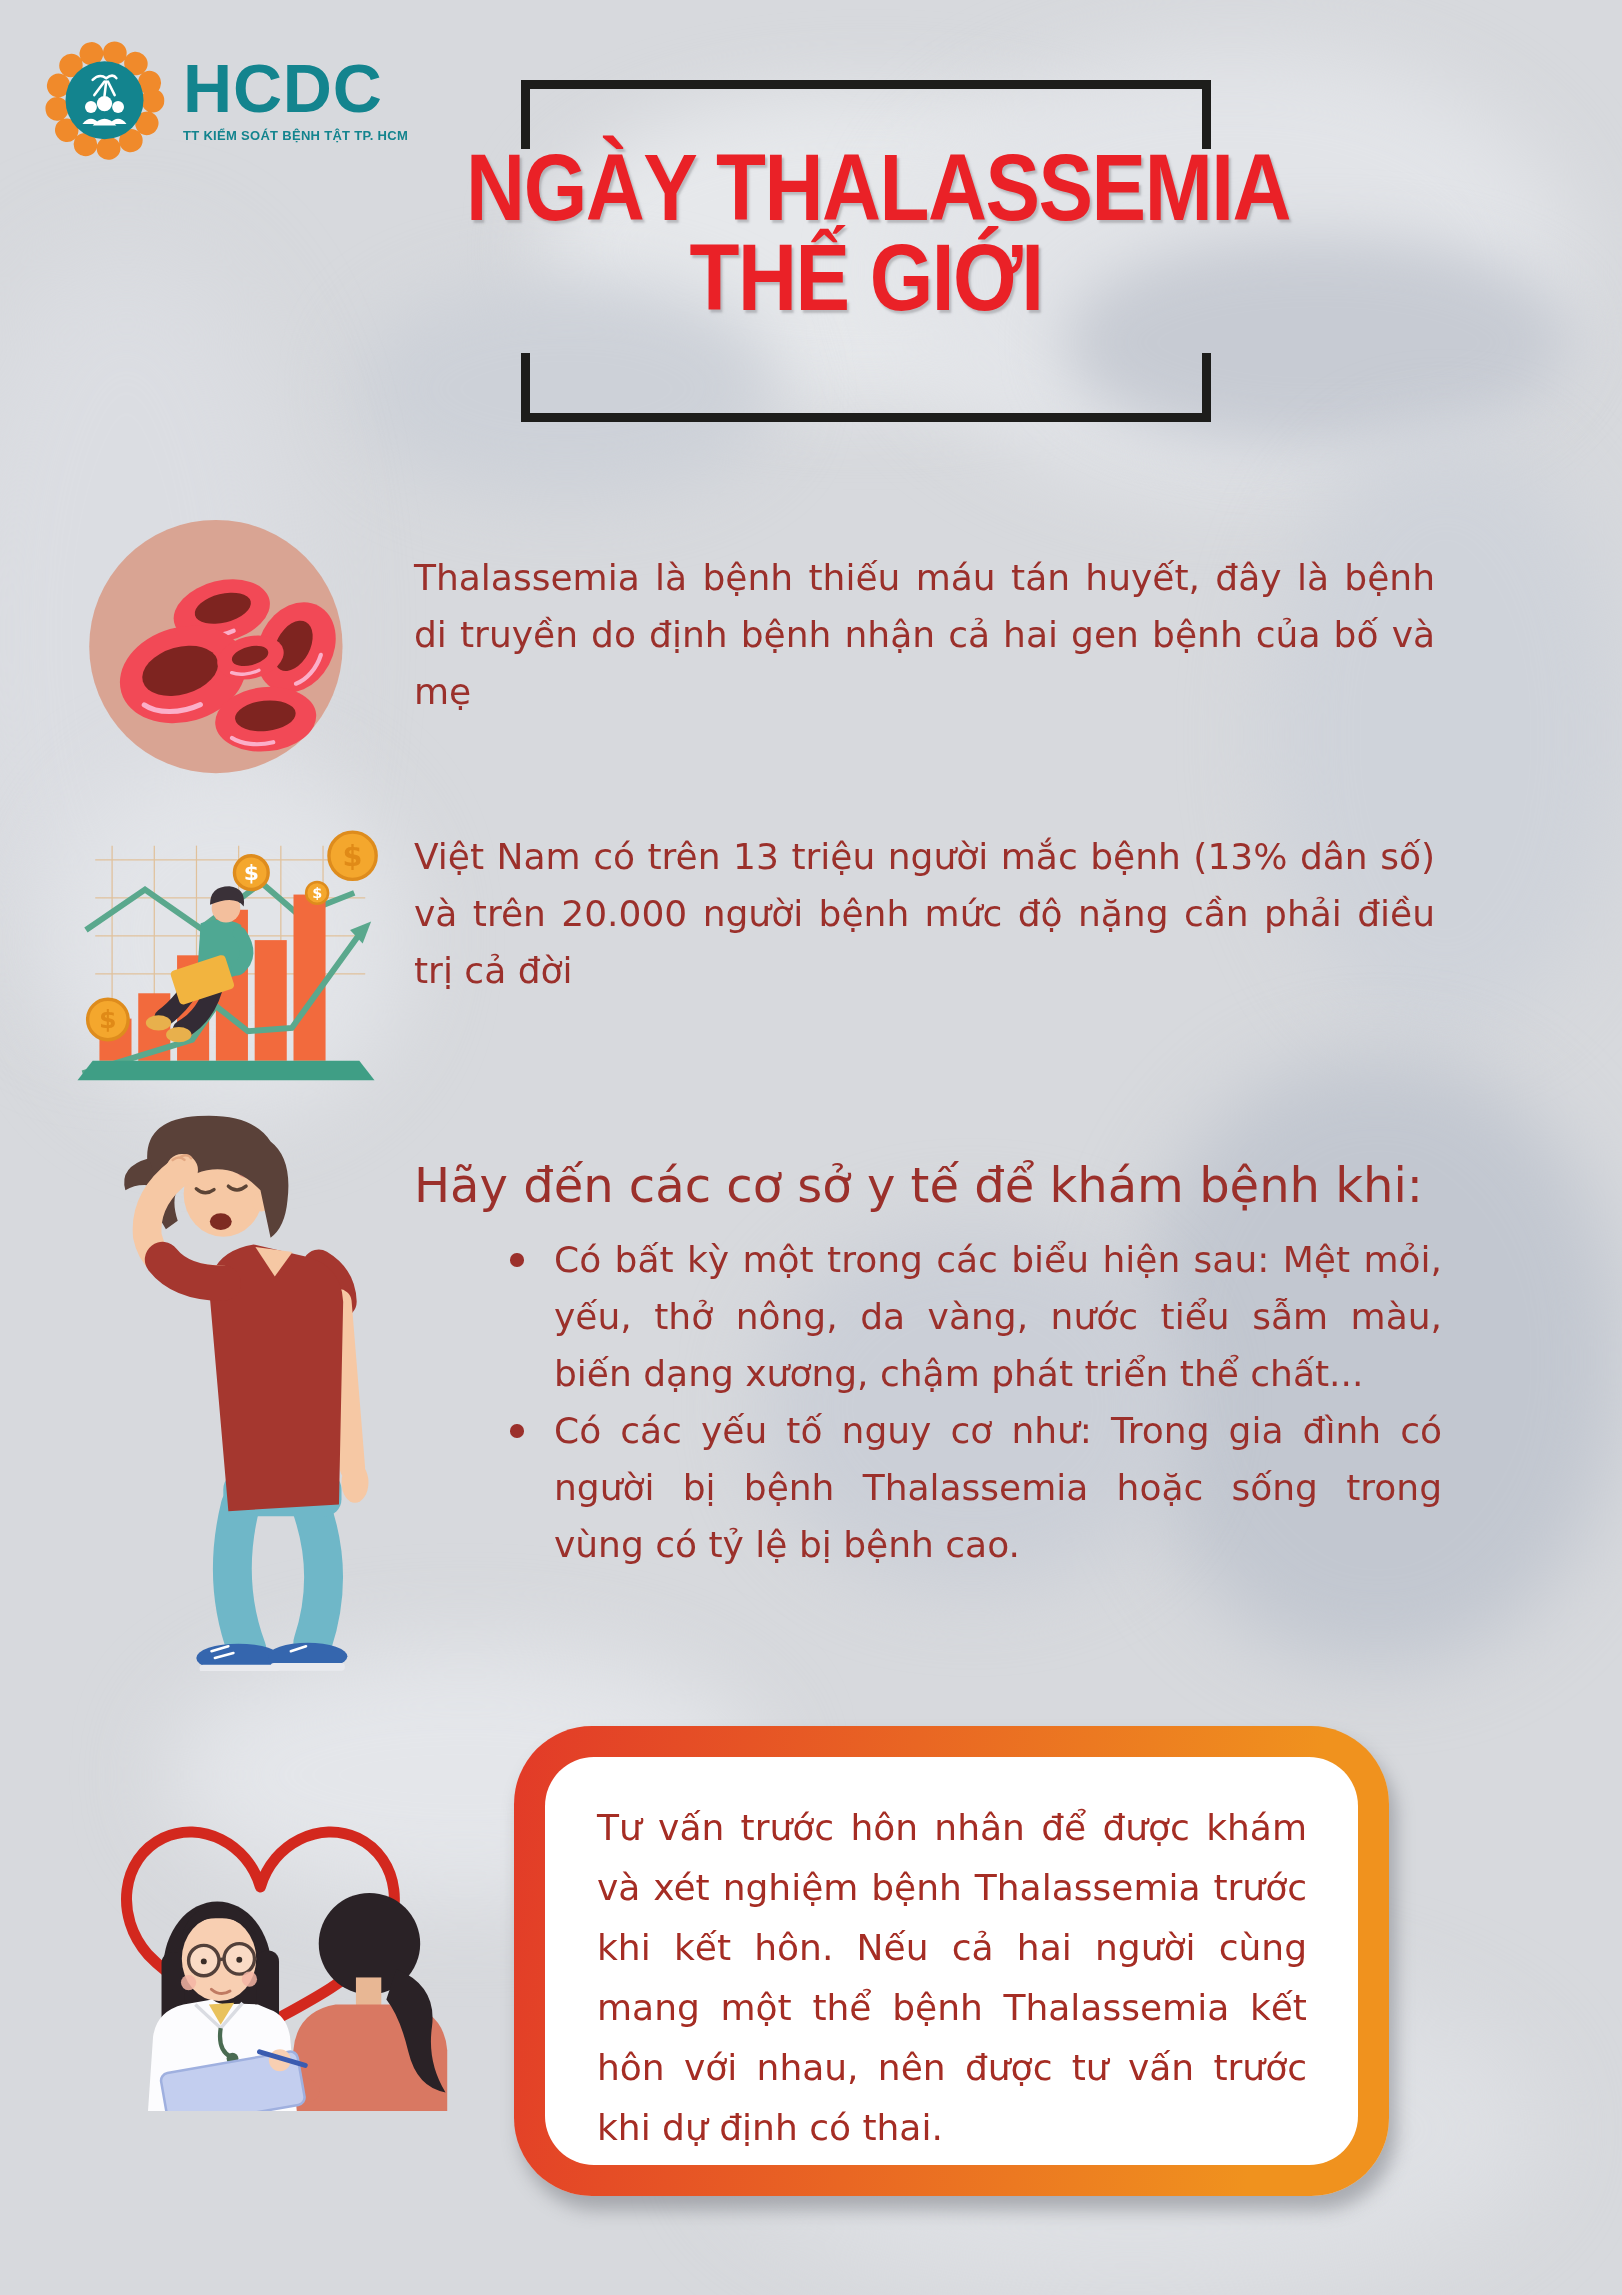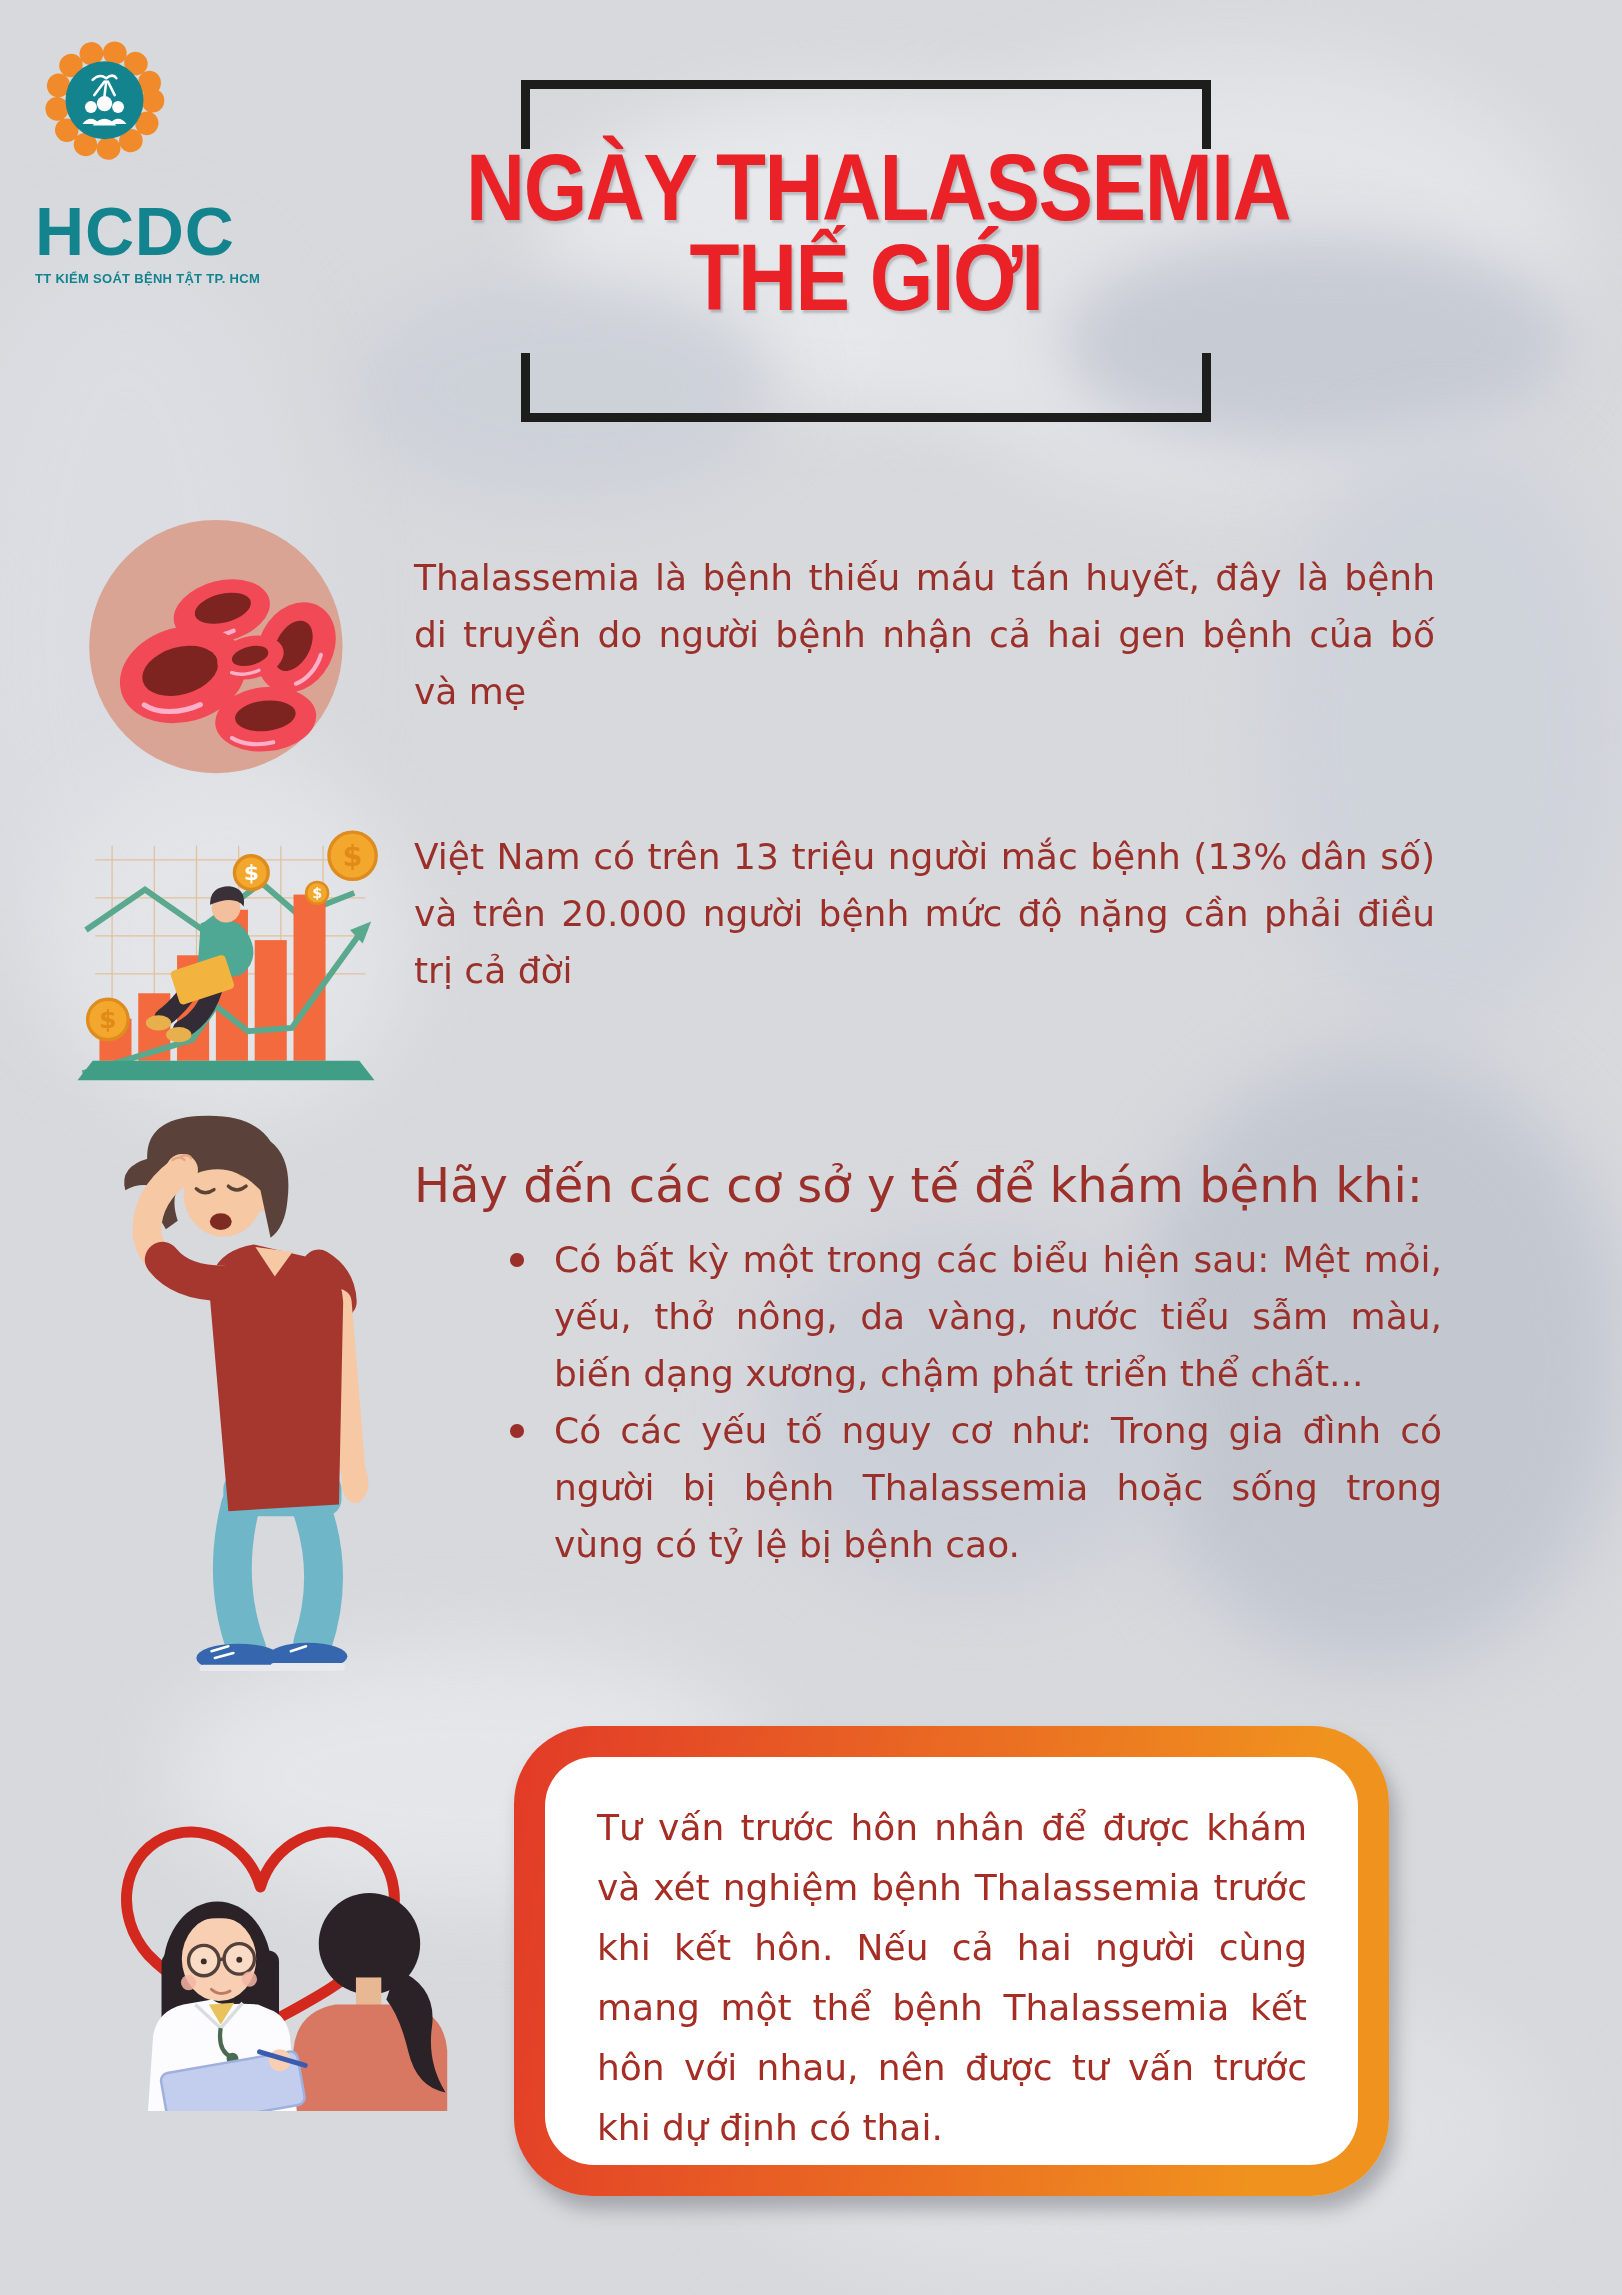--- a/index.html
+++ b/index.html
@@ -5,21 +5,21 @@
   html,body { margin:0; padding:0; }
   .poster {
     position:relative; width:1623px; height:2295px;
     background: var(--background-gray, #D7D9DD);
     overflow:hidden;
     font-family:"DejaVu Sans","Liberation Sans",sans-serif;
   }
   .blob { position:absolute; border-radius:48%; pointer-events:none; }
 
   
-  .logo { position:absolute; left:35px; top:29px; display:flex; align-items:flex-start; gap:1px;flex-direction:column; }
+  .logo { position:absolute; left:35px; top:29px; display:flex; align-items:flex-start; gap:9px; }
   .logo-text { margin-top:25px; }
   .logo-acronym {
     font-family:"Liberation Sans",sans-serif; font-weight:bold;
     font-size:68px; line-height:1; color:var(--logo-teal,#13848E); letter-spacing:0.8px;
   }
   .logo-subtitle {
     font-family:"Liberation Sans",sans-serif; font-weight:bold;
     font-size:13px; margin-top:6px; color:var(--logo-teal,#13848E); letter-spacing:0.3px;
   }
 
@@ -164,21 +164,21 @@
           <ellipse cy="-2" rx="22" ry="11" fill="#7E2420"></ellipse>
         <path d="M-26,12 A28,15 0 0 0 6,17" fill="none" stroke="#FBAFC9" stroke-width="4" stroke-linecap="round"></path>
       </g>
       <g transform="translate(214,243) rotate(-6)">
         <ellipse rx="60" ry="38" fill="#F24956"></ellipse>
           <ellipse cy="-4" rx="36" ry="18" fill="#7E2420"></ellipse>
         <path d="M-42,18 A44,24 0 0 0 6,28" fill="none" stroke="#FBAFC9" stroke-width="5" stroke-linecap="round"></path>
       </g>
     </svg>
   </div>
-  <div class="body-text p-intro">Thalassemia là bệnh thiếu máu tán huyết, đây là bệnh di truyền do người bệnh nhận cả hai gen bệnh của bố và mẹ</div>
+  <div class="body-text p-intro">Thalassemia là bệnh thiếu máu tán huyết, đây là bệnh di truyền do định bệnh nhận cả hai gen bệnh của bố và mẹ</div>
 
   <div class="illu" style="left:74px;top:822px;">
     <svg width="304" height="270" viewBox="0 0 360 320">
       <g stroke="#DFA55E" stroke-width="1.5" opacity=".55">
         <line x1="45" y1="28" x2="45" y2="252"></line>
           <line x1="95" y1="28" x2="95" y2="252"></line>
         <line x1="145" y1="28" x2="145" y2="252"></line>
           <line x1="195" y1="28" x2="195" y2="252"></line>
         <line x1="245" y1="28" x2="245" y2="252"></line>
           <line x1="295" y1="28" x2="295" y2="252"></line>

